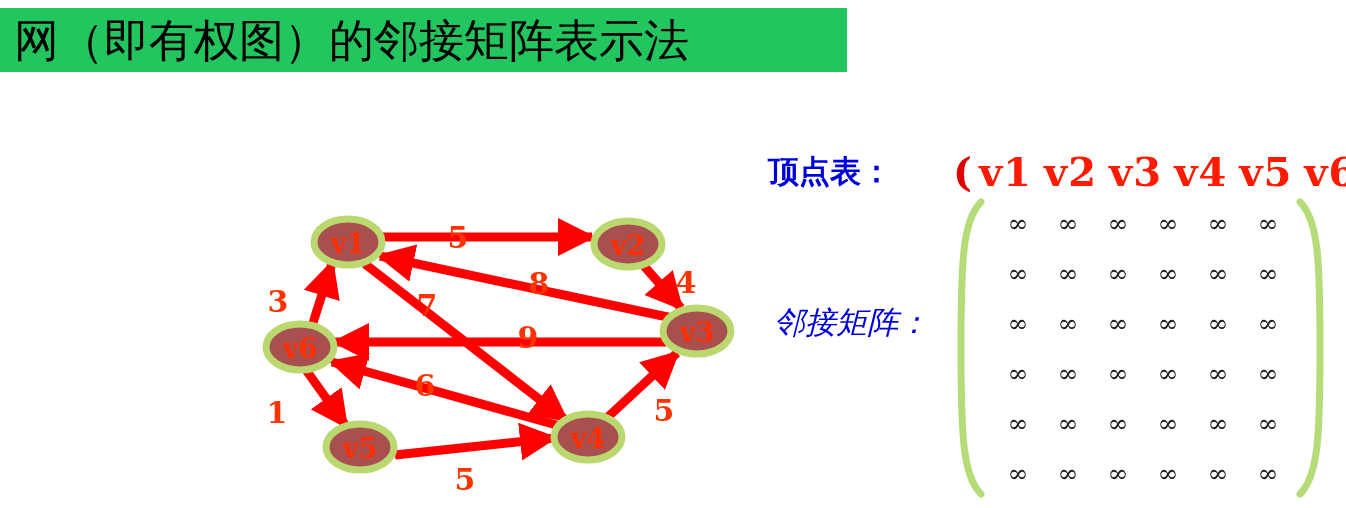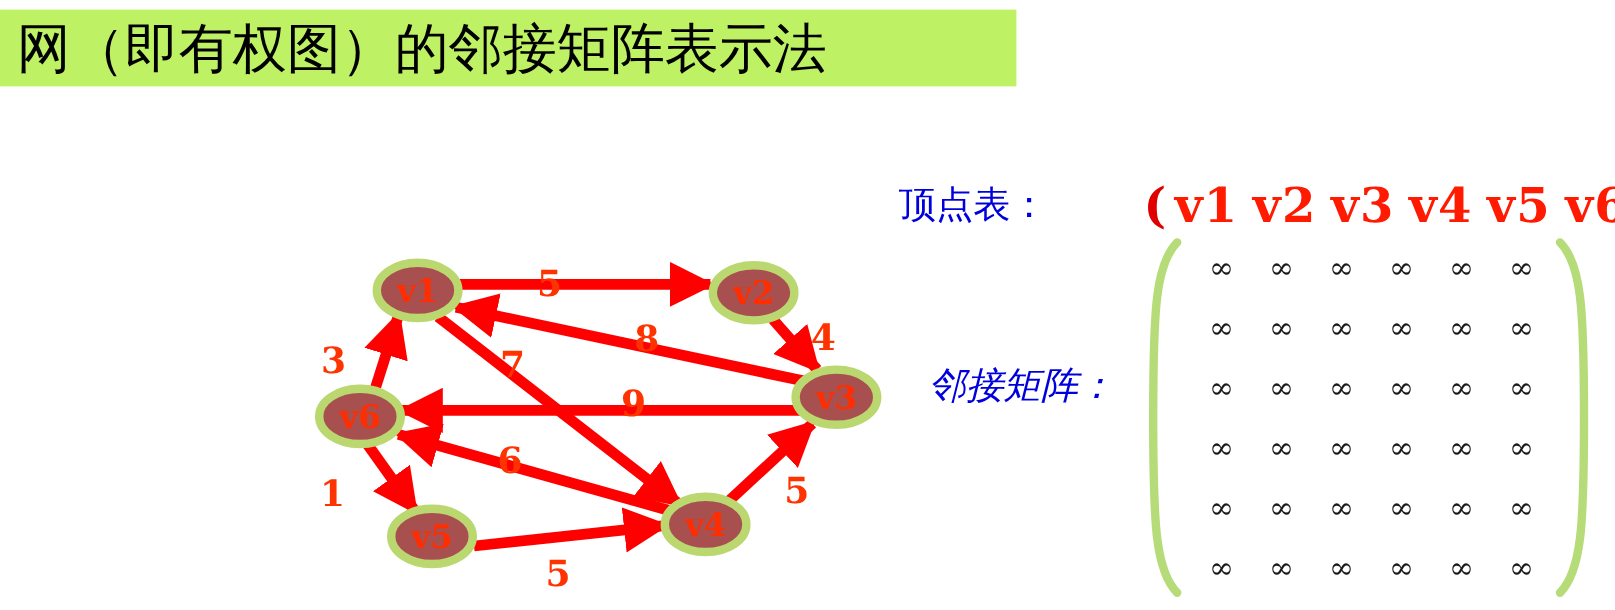--- a/index.html
+++ b/index.html
@@ -15,21 +15,21 @@
     font-family: "Liberation Sans", sans-serif;
   }
 
   
   #title-banner {
     position: absolute;
     left: 0px;
     top: 8px;
     width: 847px;
     height: 64px;
-    background: #bef264;
+    background: #22c55e;
     display: flex;
     align-items: center;
   }
   #title-text {
     font-family: "DejaVu Serif", "Liberation Serif", serif;
     font-size: 45px;
     line-height: 1;
     color: #000000;
     padding-left: 14px;
     letter-spacing: 0px;
@@ -72,21 +72,21 @@
     height: 368px;
   }
   .cn-label {
     position: absolute;
     font-family: "DejaVu Sans", "Liberation Sans", sans-serif;
     font-size: 31px;
     color: #0000DD;
     white-space: nowrap;
     line-height: 1;
   }
-  #vertex-list-label { left: 1px; top: 16px; }
+  #vertex-list-label { left: 20px; top: 16px; font-weight: bold; }
   #matrix-label      { left: 26px; top: 167px; font-style: italic; }
 
   #vertex-list {
     position: absolute;
     left: 205px;
     top: 12px;
     font-family: "DejaVu Serif", "Liberation Serif", serif;
     font-weight: bold;
     font-size: 40px;
     color: #FF1A00;

